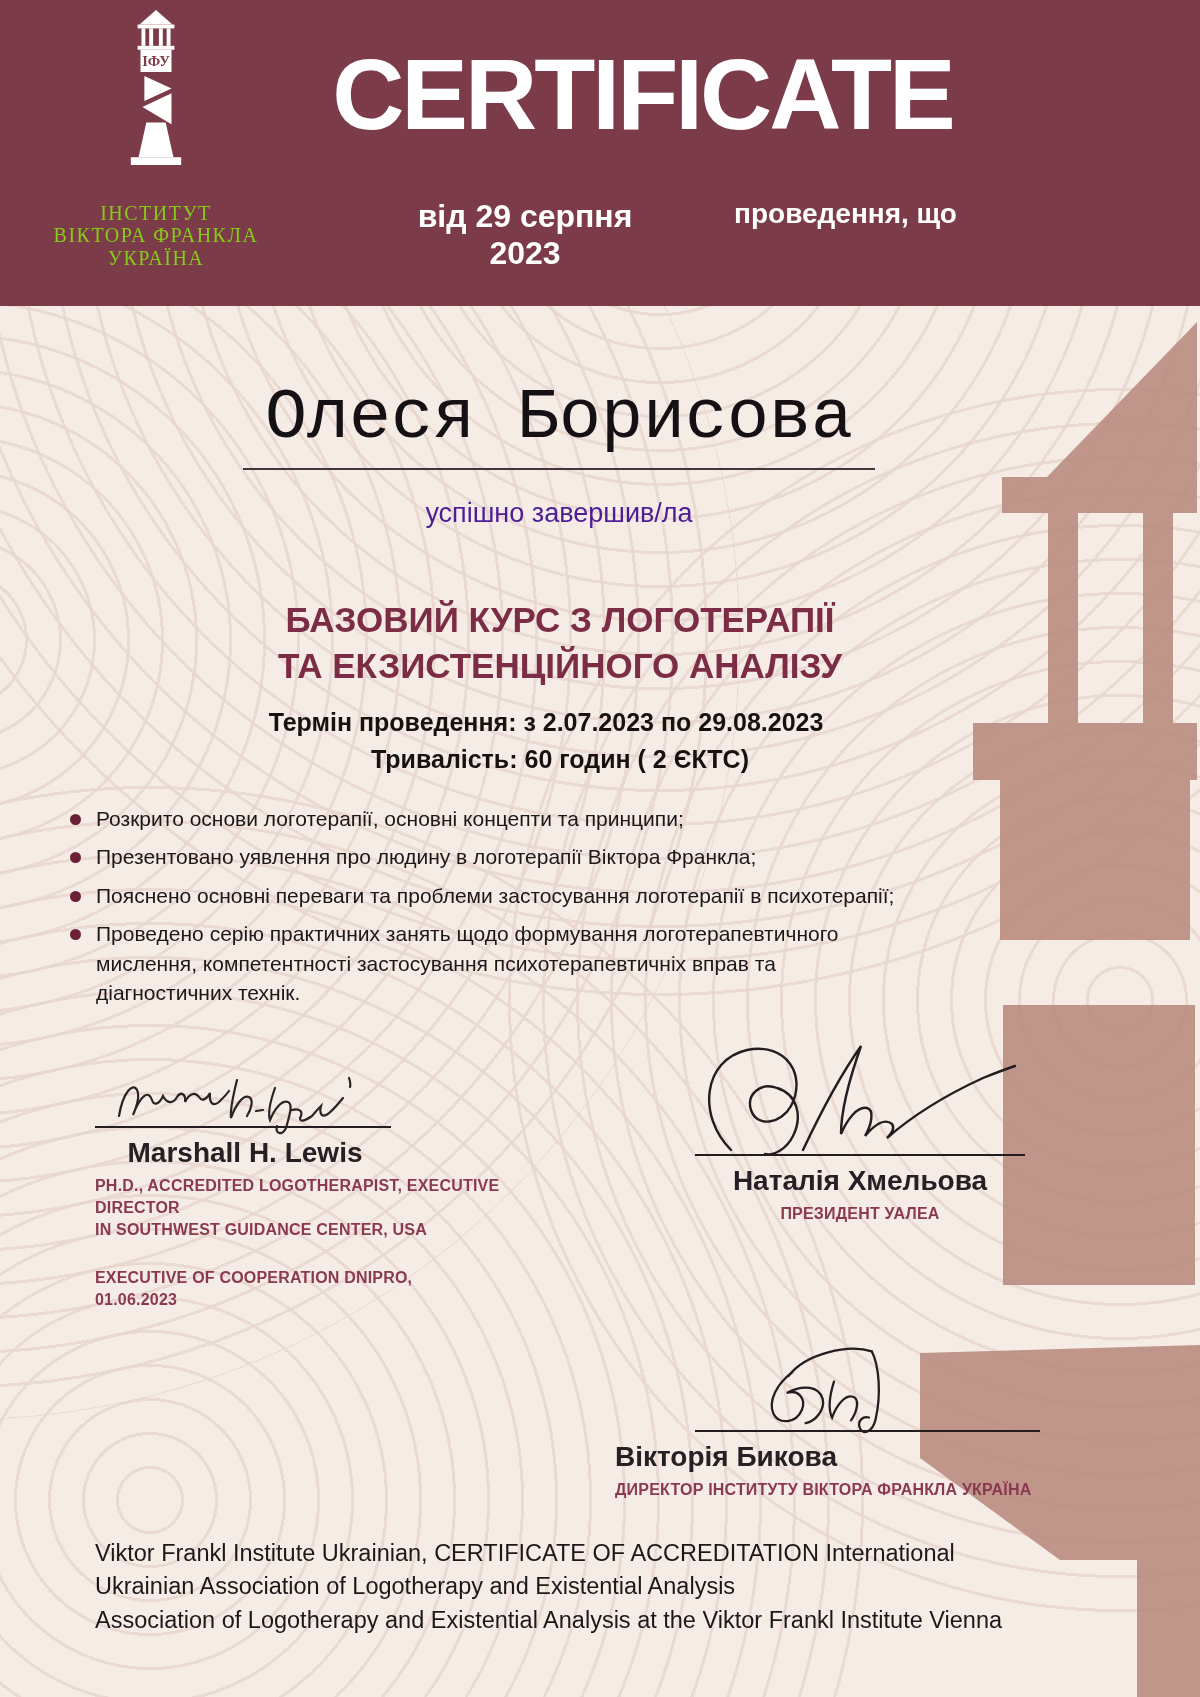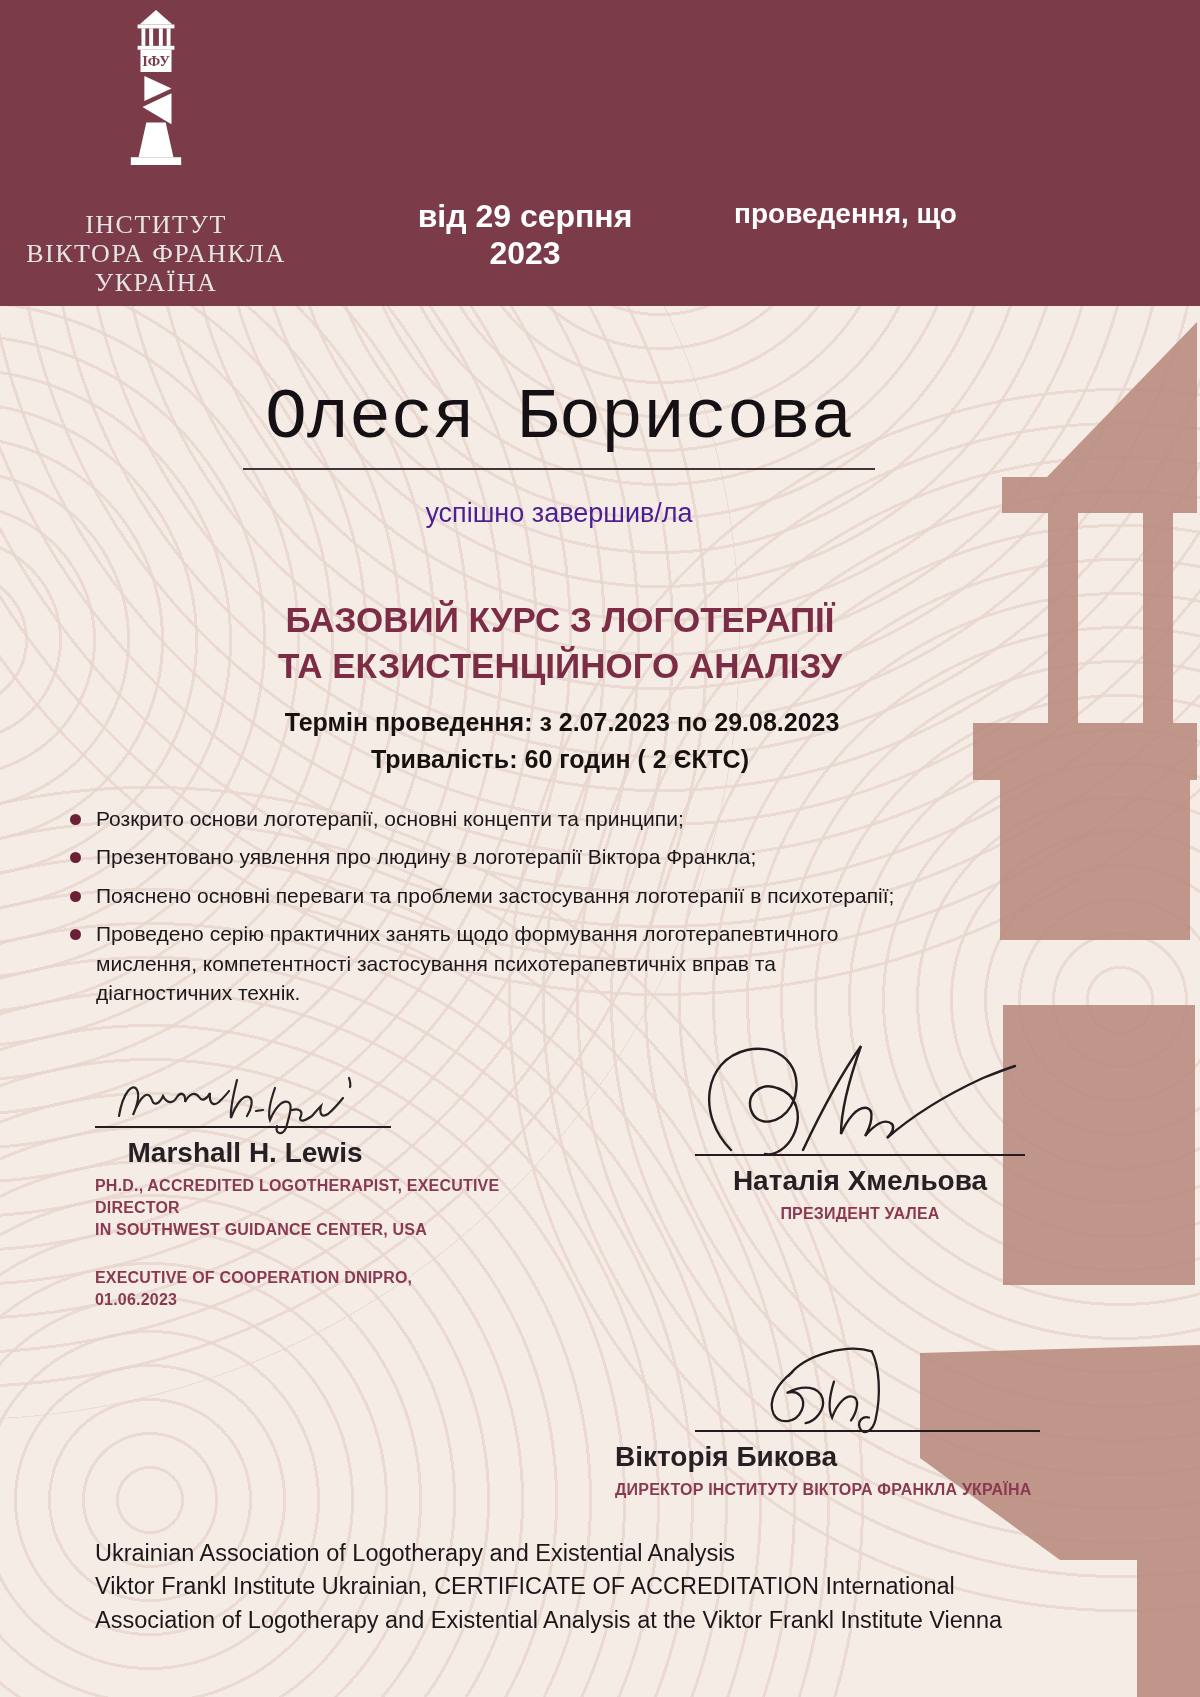--- a/index.html
+++ b/index.html
@@ -16,39 +16,39 @@
     border-radius:50%; opacity:.85;
   }
   .arc1 { width:1560px; height:1560px; left:-820px;  top:-140px; }
   .arc2 { width:1680px; height:1680px; left:-180px;  top:-660px; }
   .arc3 { width:1480px; height:1480px; left:-590px;  top:760px;  }
   .arc4 { width:1240px; height:1240px; left:500px;   top:380px;  }
   .watermark { position:absolute; top:318px; right:0; z-index:1; }
 
   .header { position:absolute; z-index:2; top:0; left:0; width:1200px; height:306px; background:#7c3b49; }
   .logo-block { position:absolute; left:25px; top:10px; width:262px; text-align:center; }
-  .inst-lines { margin-top:10px; font-family:"Liberation Serif", serif; color:#e5e5e5;
-    font-size:26px; line-height:1.12; letter-spacing:1.5px; }
+  .inst-lines { margin-top:2px; font-family:"Liberation Serif", serif; color:#84cc16;
+    font-size:20px; line-height:1.12; letter-spacing:1.5px; }
   .cert-word { position:absolute; left:295px; top:44px; width:695px; text-align:center;
     color:#ffffff; font-size:100px; font-weight:bold; letter-spacing:-3px; line-height:1; }
   .hdr-date    { position:absolute; left:380px; top:198px; width:290px; text-align:center;
     color:#ffffff; font-size:32px; font-weight:bold; }
   .hdr-confirm { position:absolute; left:708px; top:198px; width:275px; text-align:center;
     color:#ffffff; font-size:28px; font-weight:bold; }
 
   .content { position:absolute; inset:0; z-index:3; }
   .name-wrap { position:absolute; left:243px; top:382px; width:632px; text-align:center;
     border-bottom:2px solid #45343b; padding-bottom:12px; }
   .name { font-family:Liberation Mono, monospace; font-size:70px; color:#141014; line-height:1.05; }
   .subtitle { position:absolute; left:243px; top:498px; width:632px; text-align:center;
     font-size:27px; color:#4c1d95; }
 
   .course-title { position:absolute; left:150px; top:597px; width:820px; text-align:center;
     font-size:35px; font-weight:bold; color:#7c2d45; line-height:1.32; }
-  .term     { position:absolute; left:152px; top:708px; width:820px; text-align:center;
+  .term     { position:absolute; left:136px; top:708px; width:820px; text-align:center;
     font-size:25px; font-weight:bold; color:#17120f; }
   .duration { position:absolute; left:150px; top:745px; width:820px; text-align:center;
     font-size:25px; font-weight:bold; color:#17120f; }
 
   .outcomes { position:absolute; left:63px; top:804px; width:1040px;
     list-style:none; margin:0; padding:0; font-size:21px; color:#1d1719; }
   .outcomes li { position:relative; padding-left:33px; margin-bottom:9px; line-height:1.4; }
   .outcomes li::before { content:""; position:absolute; left:7px; top:10px;
     width:11px; height:11px; border-radius:50%; background:#6c2036; }
   .pre { white-space:pre-line; }
@@ -112,20 +112,21 @@
           <rect x="12" y="152" width="52" height="8"></rect>
         </g>
         <text x="38" y="58" text-anchor="middle" font-family="Liberation Serif, serif" font-size="15" font-weight="bold" fill="#7c3b49">ІФУ</text>
       </svg>
       <div class="inst-lines">
         <div>ІНСТИТУТ</div>
         <div>ВІКТОРА ФРАНКЛА</div>
         <div>УКРАЇНА</div>
       </div>
     </div>
+    <div class="cert-word">CERTIFICATE</div>
     <div class="hdr-date">від 29 серпня 2023</div>
     <div class="hdr-confirm">проведення, що</div>
   </div>
 
   <div class="content">
 
     <div class="name-wrap">
       <div class="name">Олеся Борисова</div>
     </div>
     <div class="subtitle">успішно завершив/ла</div>
@@ -187,19 +188,19 @@
           <path d="M114,44 C109,60 108,74 112,82 C117,68 126,58 134,60 C142,62 138,77 132,85"></path>
           <path d="M154,12 C162,28 164,58 158,84 C155,97 144,102 141,92 C139,85 145,80 151,82"></path>
         </g>
       </svg>
       <div class="sig-line line-r2"></div>
       <div class="sig-name">Вікторія Бикова</div>
       <div class="sig-sub">ДИРЕКТОР ІНСТИТУТУ ВІКТОРА ФРАНКЛА УКРАЇНА</div>
     </div>
 
     <div class="footer">
+      <div>Viktor Frankl Institute Ukrainian, CERTIFICATE OF ACCREDITATION International</div>
       <div>Ukrainian Association of Logotherapy and Existential Analysis</div>
-      <div>Viktor Frankl Institute Ukrainian, CERTIFICATE OF ACCREDITATION International</div>
       <div>Association of Logotherapy and Existential Analysis at the Viktor Frankl Institute Vienna</div>
     </div>
 
   </div>
 </div>
 
 </body></html>

